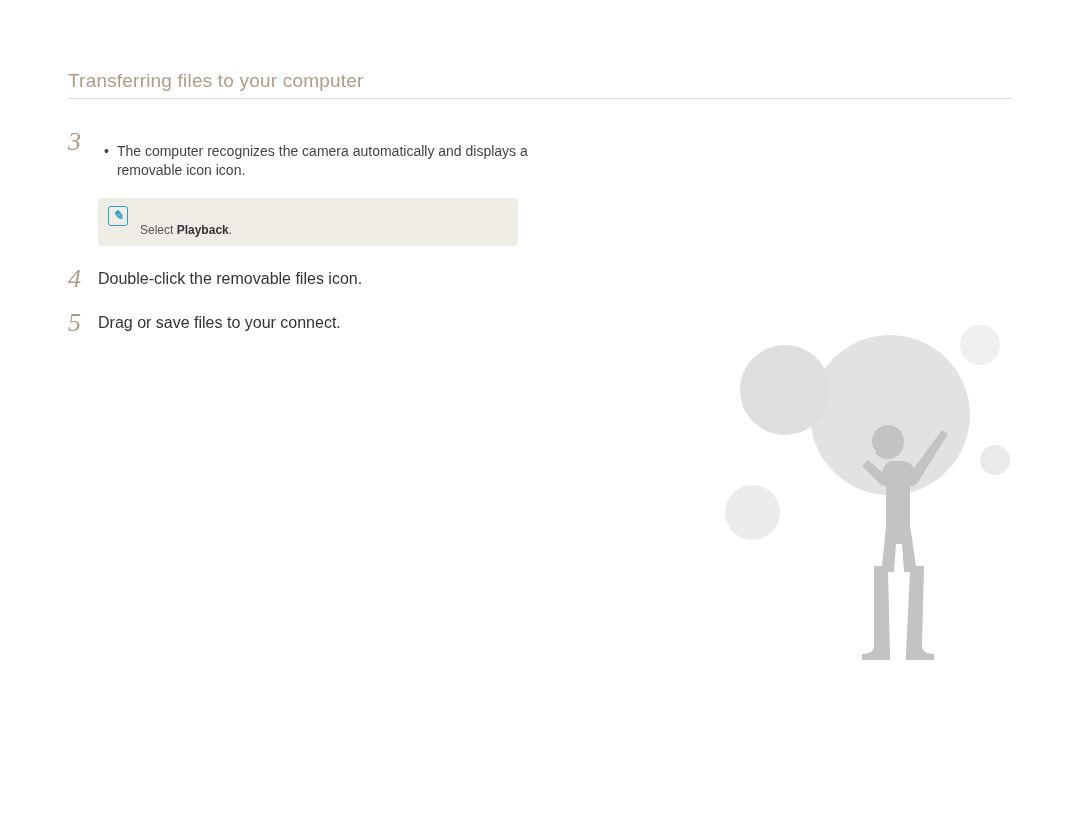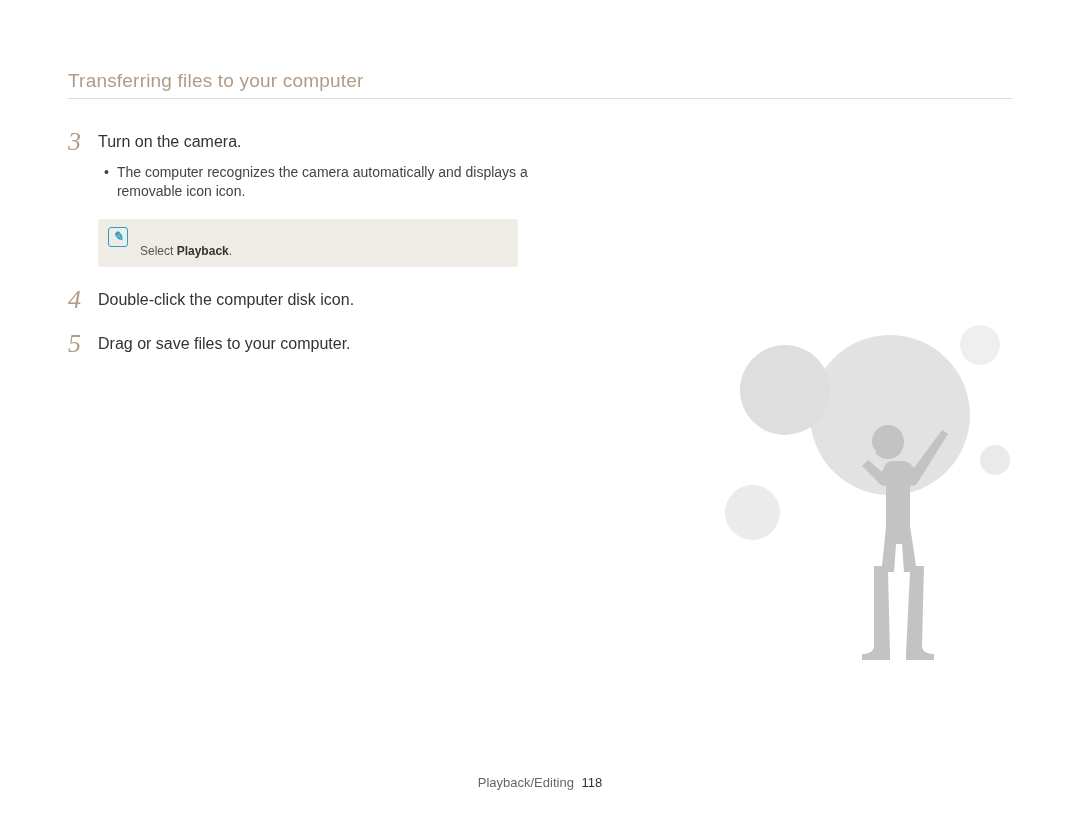--- a/index.html
+++ b/index.html
@@ -35,64 +35,59 @@
 
 <div class="page">
 
   <div class="title">Transferring files to your computer</div>
 
   <div class="content">
 
     <div class="step">
       <div class="step-num">3</div>
       <div class="step-body">
-        <div class="step-text">Turn on the camera.</div>
         <div class="sub-list">
           <div class="sub-item">
             <span class="bullet">•</span>
             <span>The computer recognizes the camera automatically and displays a removable icon icon.</span>
           </div>
         </div>
       </div>
     </div>
 
     <div class="note-box">
       <div class="note-icon">✎</div>
       <div class="note-text">
         <br>
         <span>Select </span><b>Playback</b><span>.</span>
       </div>
     </div>
 
     <div class="step">
       <div class="step-num">4</div>
       <div class="step-body">
-        <div class="step-text">Double-click the computer disk icon.</div>
+        <div class="step-text">Double-click the removable files icon.</div>
       </div>
     </div>
 
     <div class="step">
       <div class="step-num">5</div>
       <div class="step-body">
-        <div class="step-text">Drag or save files to your computer.</div>
+        <div class="step-text">Drag or save files to your connect.</div>
       </div>
     </div>
 
   </div>
 
   <div class="illustration">
     <div class="bubble b1"></div>
     <div class="bubble b2"></div>
     <div class="bubble b3"></div>
     <div class="bubble b4"></div>
     <div class="bubble b5"></div>
     <svg class="child" width="120" height="260" viewBox="0 0 120 260">
       <path fill="#c3c3c3" d="M58 0 c10 0 16 8 16 17 c0 9 -6 17 -16 17 c-6 0 -11 -3 -14 -8 c3 3 2 0 2 0 c-3 -3 -4 -6 -4 -9 c0 -9 6 -17 16 -17 z
         M48 36 l24 0 c6 0 9 3 12 7 l28 -38 l6 4 l-30 48 c-2 3 -5 4 -8 4 l0 40 c0 0 4 24 6 40 l8 0 l-2 80 c0 6 6 8 12 8 l0 6 l-28 0 l0 -6 l4 -82 l-6 0 l-2 -28 l-6 0 l-2 28 l-6 0 l2 82 l0 6 l-28 0 l0 -6 c6 0 12 -2 12 -8 l0 -80 l8 0 c2 -16 4 -40 4 -40 l0 -40 c-3 0 -6 -1 -8 -4 l-16 -16 l6 -6 l14 12 c3 -6 4 -11 10 -11 z"></path>
     </svg>
   </div>
 
-  <div class="footer">
-    <span>Playback/Editing</span>
-    <span class="pg">118</span>
-  </div>
 
 </div>
 
 </body></html>

